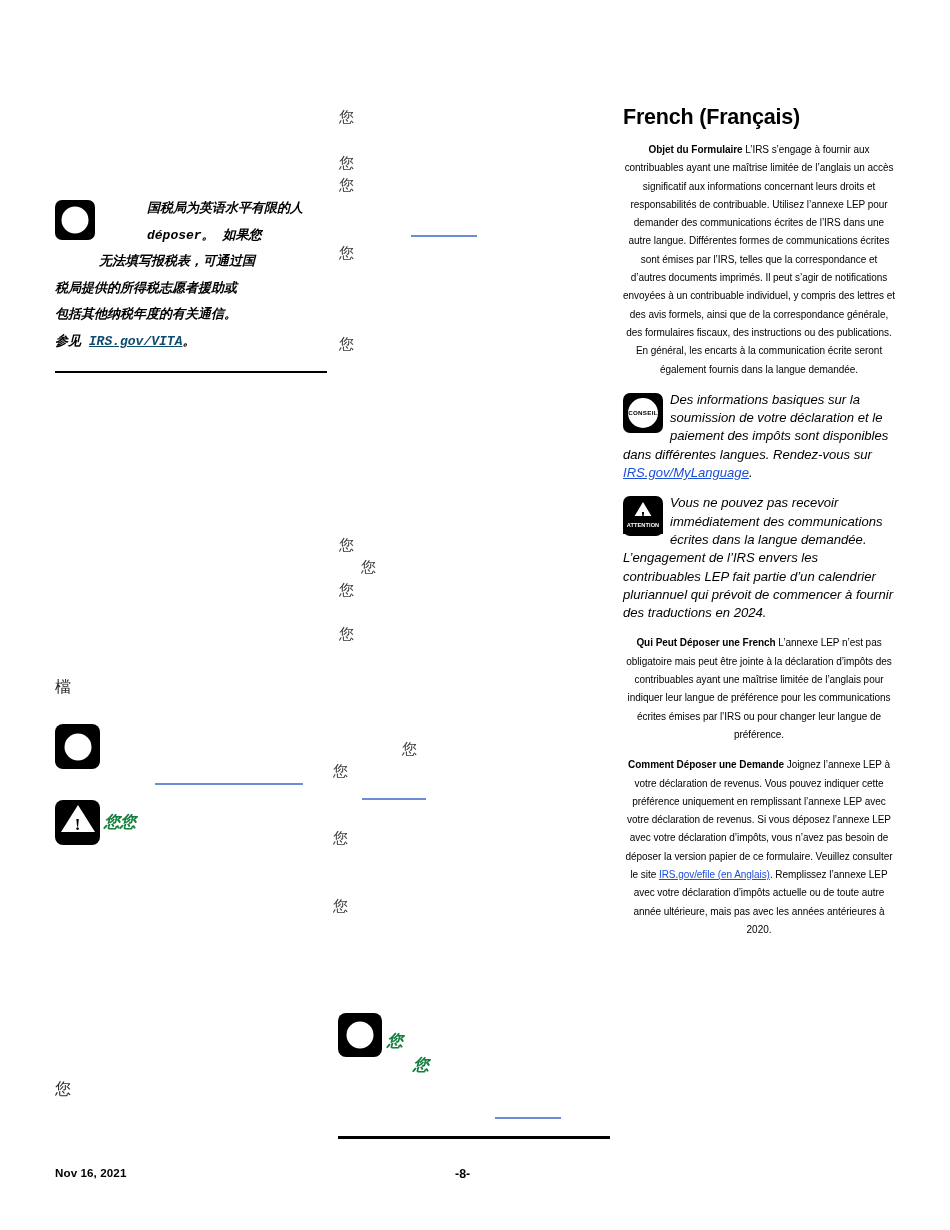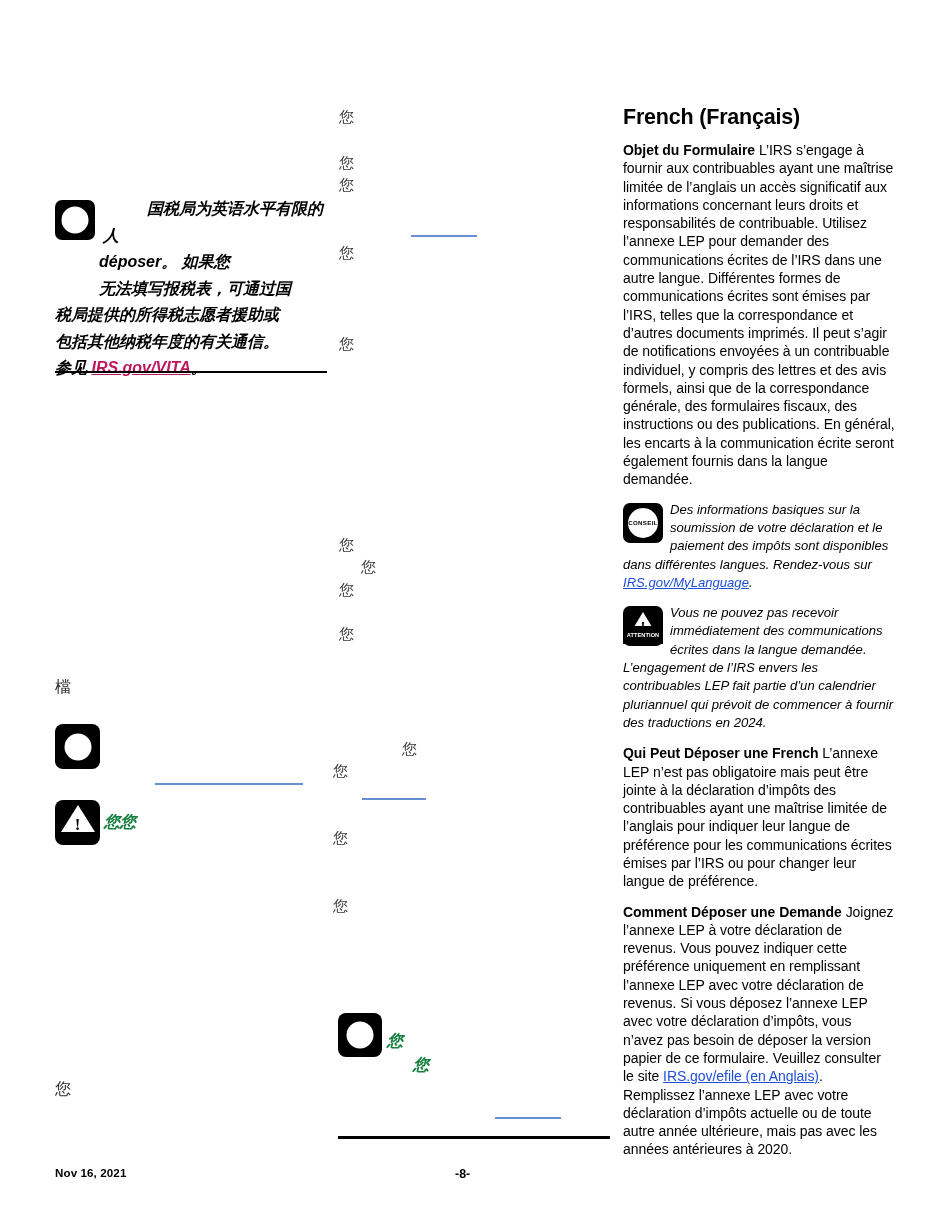--- a/index.html
+++ b/index.html
@@ -17,22 +17,22 @@
 
   
   .cn-col{
     position:absolute;left:55px;top:100px;width:275px;
     font-family:"DejaVu Sans",sans-serif;
     font-size:16.5px;line-height:25.5px;color:#000;
   }
   .cn-para{margin:0 0 4px 0;letter-spacing:.2px;}
   .cn-note{
     position:absolute;left:55px;top:196px;width:280px;
-    font-family:Liberation Sans, sans-serif;
-    font-size:16px;line-height:26.5px;font-style:italic;font-weight:600;
+    font-family:Liberation Mono, monospace;
+    font-size:13px;line-height:26.5px;font-style:italic;font-weight:600;
     color:#000;
   }
   .cn-note .ico-inline{float:left;margin:4px 8px 0 0;}
   .cn-note-txt{text-indent:44px;}
   .cn-note-txt .l2{display:block;text-indent:44px;}
 
   
   .tip-icon{
     display:inline-block;width:40px;height:40px;background:#000;
     border-radius:7px;position:relative;vertical-align:top;
@@ -83,31 +83,31 @@
   .glyph.it{font-style:italic;font-weight:600;color:#15803d;}
   .glyph.lg{font-size:16px;color:#2b2b2b;}
 
   
   .fr-col{position:absolute;left:623px;top:104px;width:272px;}
   .fr-title{
     font-size:21.5px;font-weight:bold;line-height:26px;margin:0 0 11px 0;
     letter-spacing:-.2px;
   }
   .fr-p{
-    font-size:14px;line-height:18.3px;margin:0 0 12px 0;text-align:left;
+    font-size:10px;line-height:18.3px;margin:0 0 12px 0;text-align:center;
     letter-spacing:-.05px;
   }
   .fr-p b{font-weight:bold;}
   .fr-callout{
     font-size:13.1px;line-height:18.3px;margin:0 0 12px 0;
     font-style:italic;
   }
   .fr-callout .ico-inline{float:left;margin:2px 7px 0 0;}
   a.lnk{color:#1d4ed8;text-decoration:underline;}
-  .cn-note a.lnk{color:#be185d;}
+  .cn-note a.lnk{color:#0c4a6e;}
 
   
   .footer-date{
     position:absolute;left:55px;top:1166px;font-size:11.6px;font-weight:bold;
     letter-spacing:.1px;
   }
   .footer-page{
     position:absolute;left:455px;top:1167px;font-size:12.4px;font-weight:bold;
   }
 </style>

